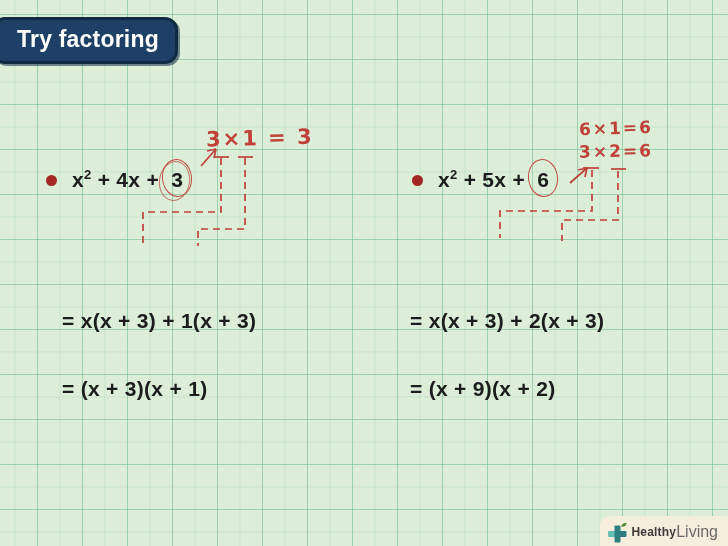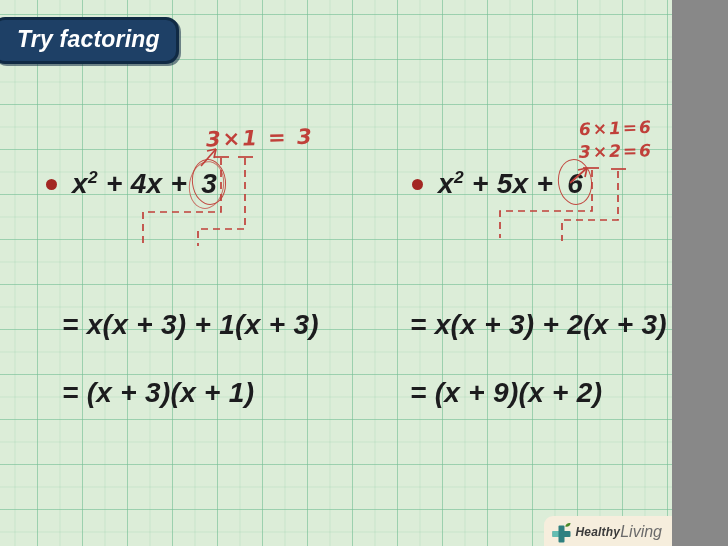--- a/index.html
+++ b/index.html
@@ -1,44 +1,43 @@
 <!DOCTYPE html>
 <html><head>
 <meta charset="utf-8">
 <style>
   html,body { margin:0; padding:0; background:#888; }
   .stage {
-    position:relative; width:672px; height:546px; overflow:hidden;
+    position:relative; width:728px; height:546px; overflow:hidden;
     font-family:"Liberation Sans", sans-serif;
     background-color:#dcedd8;
     background-image:
       linear-gradient(rgba(120,192,150,0.55) 1px, transparent 1px),
       linear-gradient(90deg, rgba(120,192,150,0.55) 1px, transparent 1px),
       linear-gradient(rgba(120,192,150,0.20) 1px, transparent 1px),
       linear-gradient(90deg, rgba(120,192,150,0.20) 1px, transparent 1px);
     background-size:45px 45px, 45px 45px, 22.5px 22.5px, 22.5px 22.5px;
     background-position:-8px 14px, -8px 14px, -8px 14px, -8px 14px;
-    font-style:italic;
   }
 
   
   .title-badge {
     position:absolute; left:-8px; top:17px; height:47px; min-width:182px;
     background:#1e4066; border:3px solid #102a44; border-radius:13px;
     box-sizing:border-box; display:flex; align-items:center; justify-content:center;
     padding:0 16px 2px 22px;
     box-shadow:2px 2px 0 rgba(16,42,68,0.55);
   }
   .title-badge span {
     color:#ffffff; font-size:23px; font-weight:700; letter-spacing:0.2px;
   }
 
   
   .eq {
-    position:absolute; color:#1c1c1e; font-size:28px; font-weight:700;
+    position:absolute; color:#1c1c1e; font-size:21px; font-weight:700;
     white-space:nowrap; letter-spacing:0.3px; line-height:1.15;
   }
   .eq sup { font-size:0.62em; vertical-align:super; line-height:0; }
   .red { color:#cf3530; }
   .bullet-row { display:flex; align-items:center; }
   .bullet {
     width:11px; height:11px; border-radius:50%; background:#a32723;
     display:inline-block; margin-right:15px; flex:0 0 auto;
   }
 

